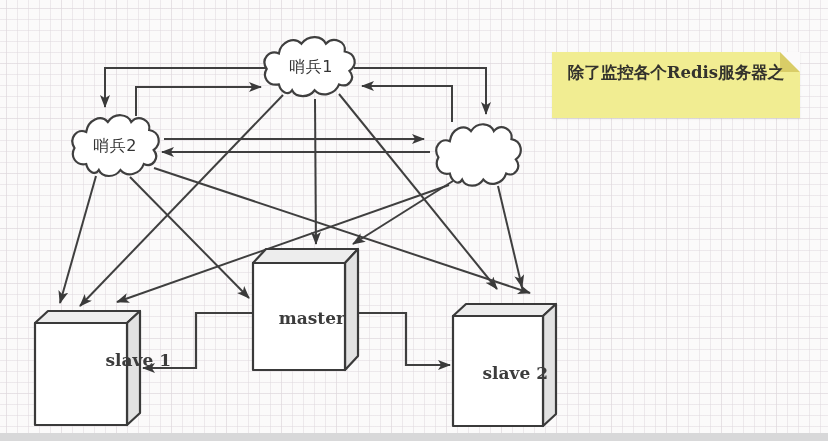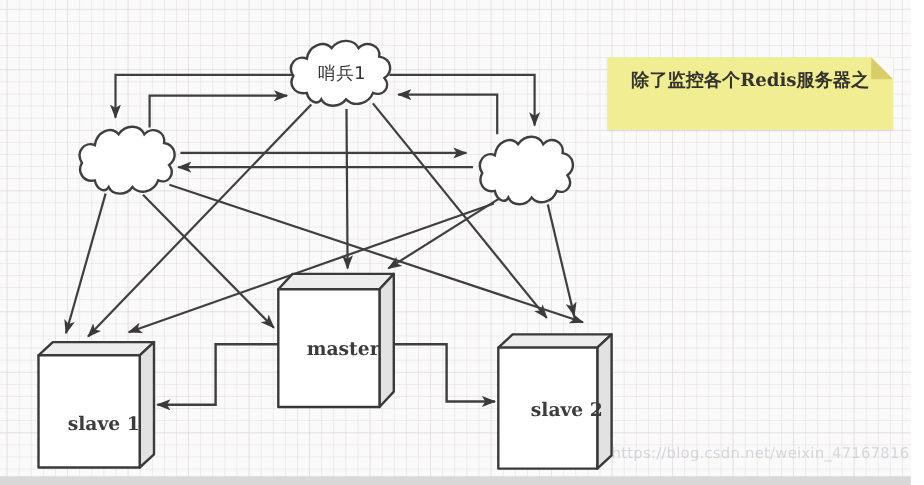--- a/index.html
+++ b/index.html
@@ -14,21 +14,21 @@
       linear-gradient(90deg, rgba(213,205,211,.35) 1px, transparent 1px);
     background-size:11px 11px,11px 11px,55px 55px,55px 55px;
     background-position:6px 8px,6px 8px,6px 8px,6px 8px;
   }
   svg{position:absolute;left:0;top:0;}
   .lbl{position:absolute;text-align:center;color:#343434;pointer-events:none;}
   .cloud-lbl{font-size:16px;letter-spacing:.5px;}
   .box-lbl{font-family:"DejaVu Serif","Liberation Serif",serif;font-weight:bold;font-size:17px;color:#3c3c3c;text-align:right;}
   .note{
     position:absolute;left:552px;top:52px;width:248px;height:66px;
-    background:#f1ed92;box-shadow:0 1px 2px rgba(0,0,0,.08);padding-left:12px;
+    background:#f1ed92;box-shadow:0 1px 2px rgba(0,0,0,.08);
   }
   .note .fold{
     position:absolute;top:0;right:0;width:0;height:0;
     border-bottom:20px solid #d9cd67;border-right:20px solid #fbfafa;
   }
   .note .txt{
     position:absolute;left:0;top:9px;width:100%;text-align:center;
     font-family:"DejaVu Serif","Liberation Serif",serif;
     font-size:16.5px;font-weight:600;color:#33322d;line-height:1.5;
   }
@@ -96,27 +96,27 @@
     </g>
 
     <g stroke="#3f3f3f" stroke-width="2.2">
       <use href="#cloudShape" transform="translate(262,34) scale(0.94,0.97)"></use>
       <use href="#cloudShape" transform="translate(70,112) scale(0.90,1.00)"></use>
       <use href="#cloudShape" transform="translate(434,121) scale(0.88,1.01)"></use>
     </g>
   </svg>
 
   <div class="lbl cloud-lbl" style="left:271px;top:57px;width:80px;">哨兵1</div>
+  <div class="lbl cloud-lbl" style="left:75px;top:136px;width:80px;">哨兵2</div>
   <div class="lbl box-lbl" style="left:253px;top:308px;width:92px;">master</div>
-  <div class="lbl box-lbl" style="left:35px;top:376px;width:92px;">slave 1</div>
+  <div class="lbl box-lbl" style="left:35px;top:350px;width:92px;padding-left:44px;">slave 1</div>
   <div class="lbl box-lbl" style="left:428px;top:363px;width:90px;margin-left:30px;">slave 2</div>
 
   <div class="note">
     <div class="fold"></div>
     <div class="txt">
       <div>除了监控各个Redis服务器之</div>
     </div>
   </div>
 
-  <div class="watermark">https://blog.csdn.net/weixin_47167816</div>
 
   <div class="bottom-bar"></div>
 </div>
 
 </body></html>

